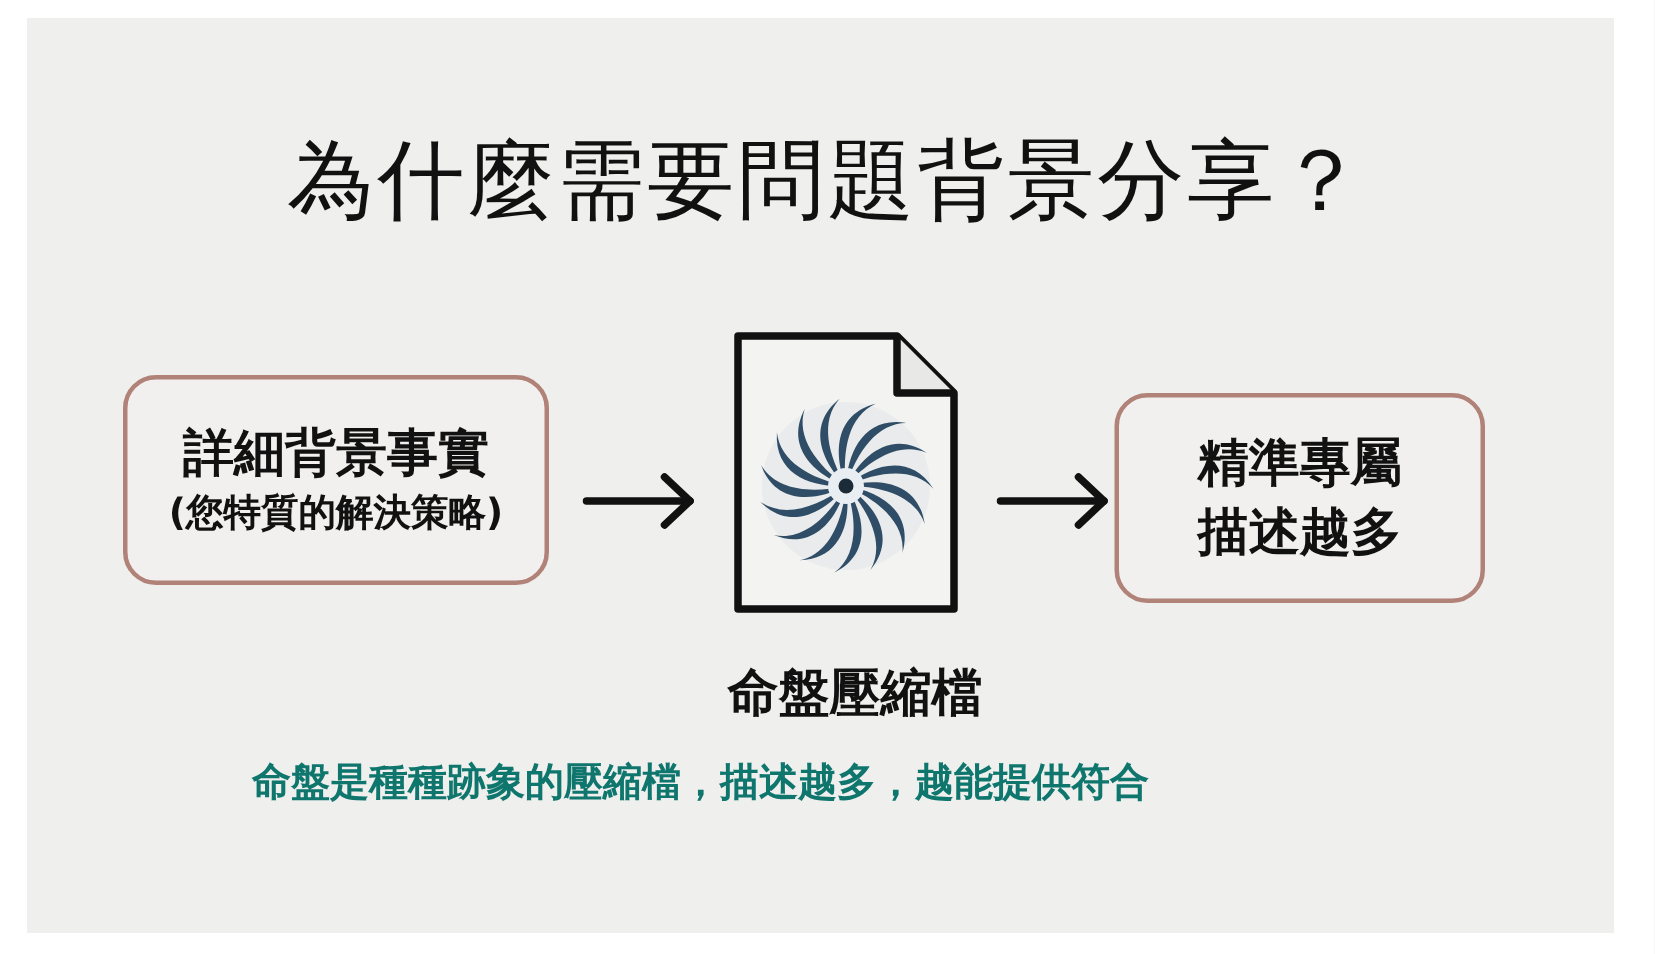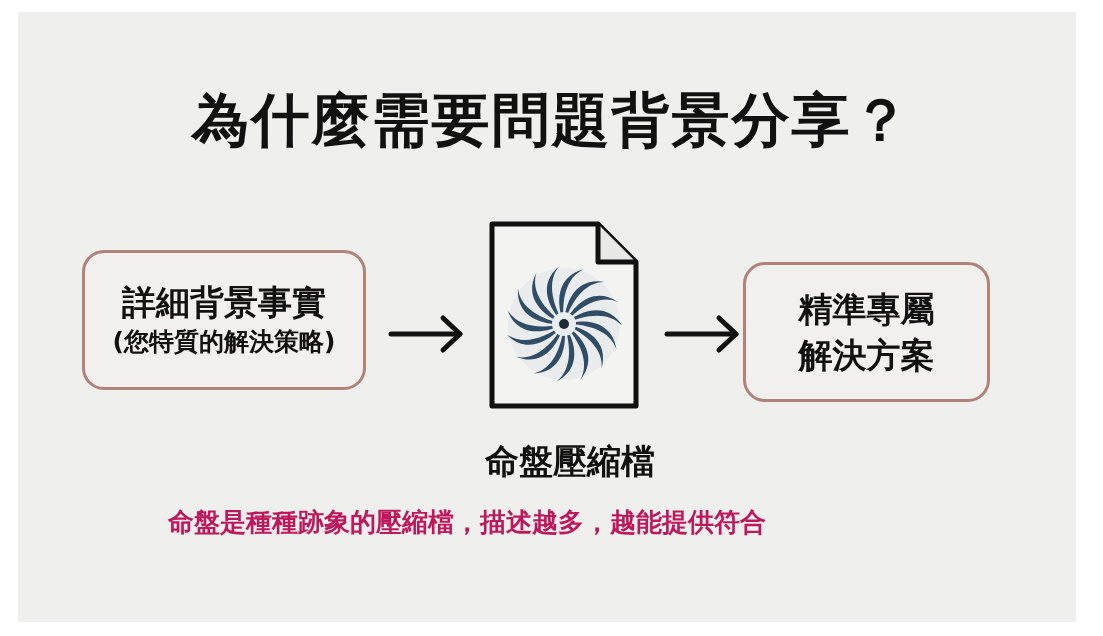--- a/index.html
+++ b/index.html
@@ -6,42 +6,42 @@
   body {
     width:1103px; height:636px; background:#ffffff; position:relative; overflow:hidden;
     font-family:"DejaVu Sans","Liberation Sans",sans-serif;
   }
   .panel {
     position:absolute; left:18px; top:12px; width:1058px; height:610px;
     background:#efefed;
   }
   .title {
     position:absolute; left:0; width:1103px; top:82px; text-align:center;
-    font-size:58px; font-weight:bold; color:#111; letter-spacing:2px;
+    font-size:58px; font-weight:normal; color:#111; letter-spacing:2px;
   }
   .box {
     position:absolute; border:3px solid #b08278; border-radius:22px;
     background:#f1f0ee; box-sizing:border-box;
     display:flex; flex-direction:column; align-items:center; justify-content:center;
     color:#111; font-weight:bold; text-align:center;
   }
   .box-left { left:82px; top:250px; width:284px; height:140px; }
   .box-right { left:743px; top:262px; width:247px; height:140px; }
   .box-left .l1 { font-size:34px; line-height:44px; }
   .box-left .l2 { font-size:25px; line-height:36px; }
   .box-right .l1, .box-right .l2 { font-size:34px; line-height:46px; }
   .arrow { position:absolute; }
   .file { position:absolute; left:486px; top:220px; }
   .file-label {
     position:absolute; left:440px; width:260px; top:428px; text-align:center;
     font-size:34px; font-weight:bold; color:#111;margin-top:11px;
   }
   .desc {
     position:absolute; left:0; width:934px; top:502px; text-align:center;
-    font-size:26px; font-weight:bold; color:#be185d; line-height:40px;
+    font-size:26px; font-weight:bold; color:#0f766e; line-height:40px;
   }
 </style>
 </head>
 <body>
 
 <div class="panel"></div>
 
 <div class="title">為什麼需要問題背景分享？</div>
 
 <div class="box box-left">
@@ -83,18 +83,18 @@
 
 <div class="file-label">命盤壓縮檔</div>
 
 <svg class="arrow" style="left:664px;top:314px" width="78" height="40" viewBox="0 0 78 40">
   <line x1="3" y1="20" x2="72" y2="20" stroke="#111" stroke-width="5" stroke-linecap="round"></line>
   <polyline points="55,4 72,20 55,36" fill="none" stroke="#111" stroke-width="5" stroke-linecap="round" stroke-linejoin="round"></polyline>
 </svg>
 
 <div class="box box-right">
   <div class="l1">精準專屬</div>
-  <div class="l2">解決方案</div>
+  <div class="l2">描述越多</div>
 </div>
 
 <div class="desc">
   <div>命盤是種種跡象的壓縮檔，描述越多，越能提供符合</div>
 </div>
 
 </body></html>

